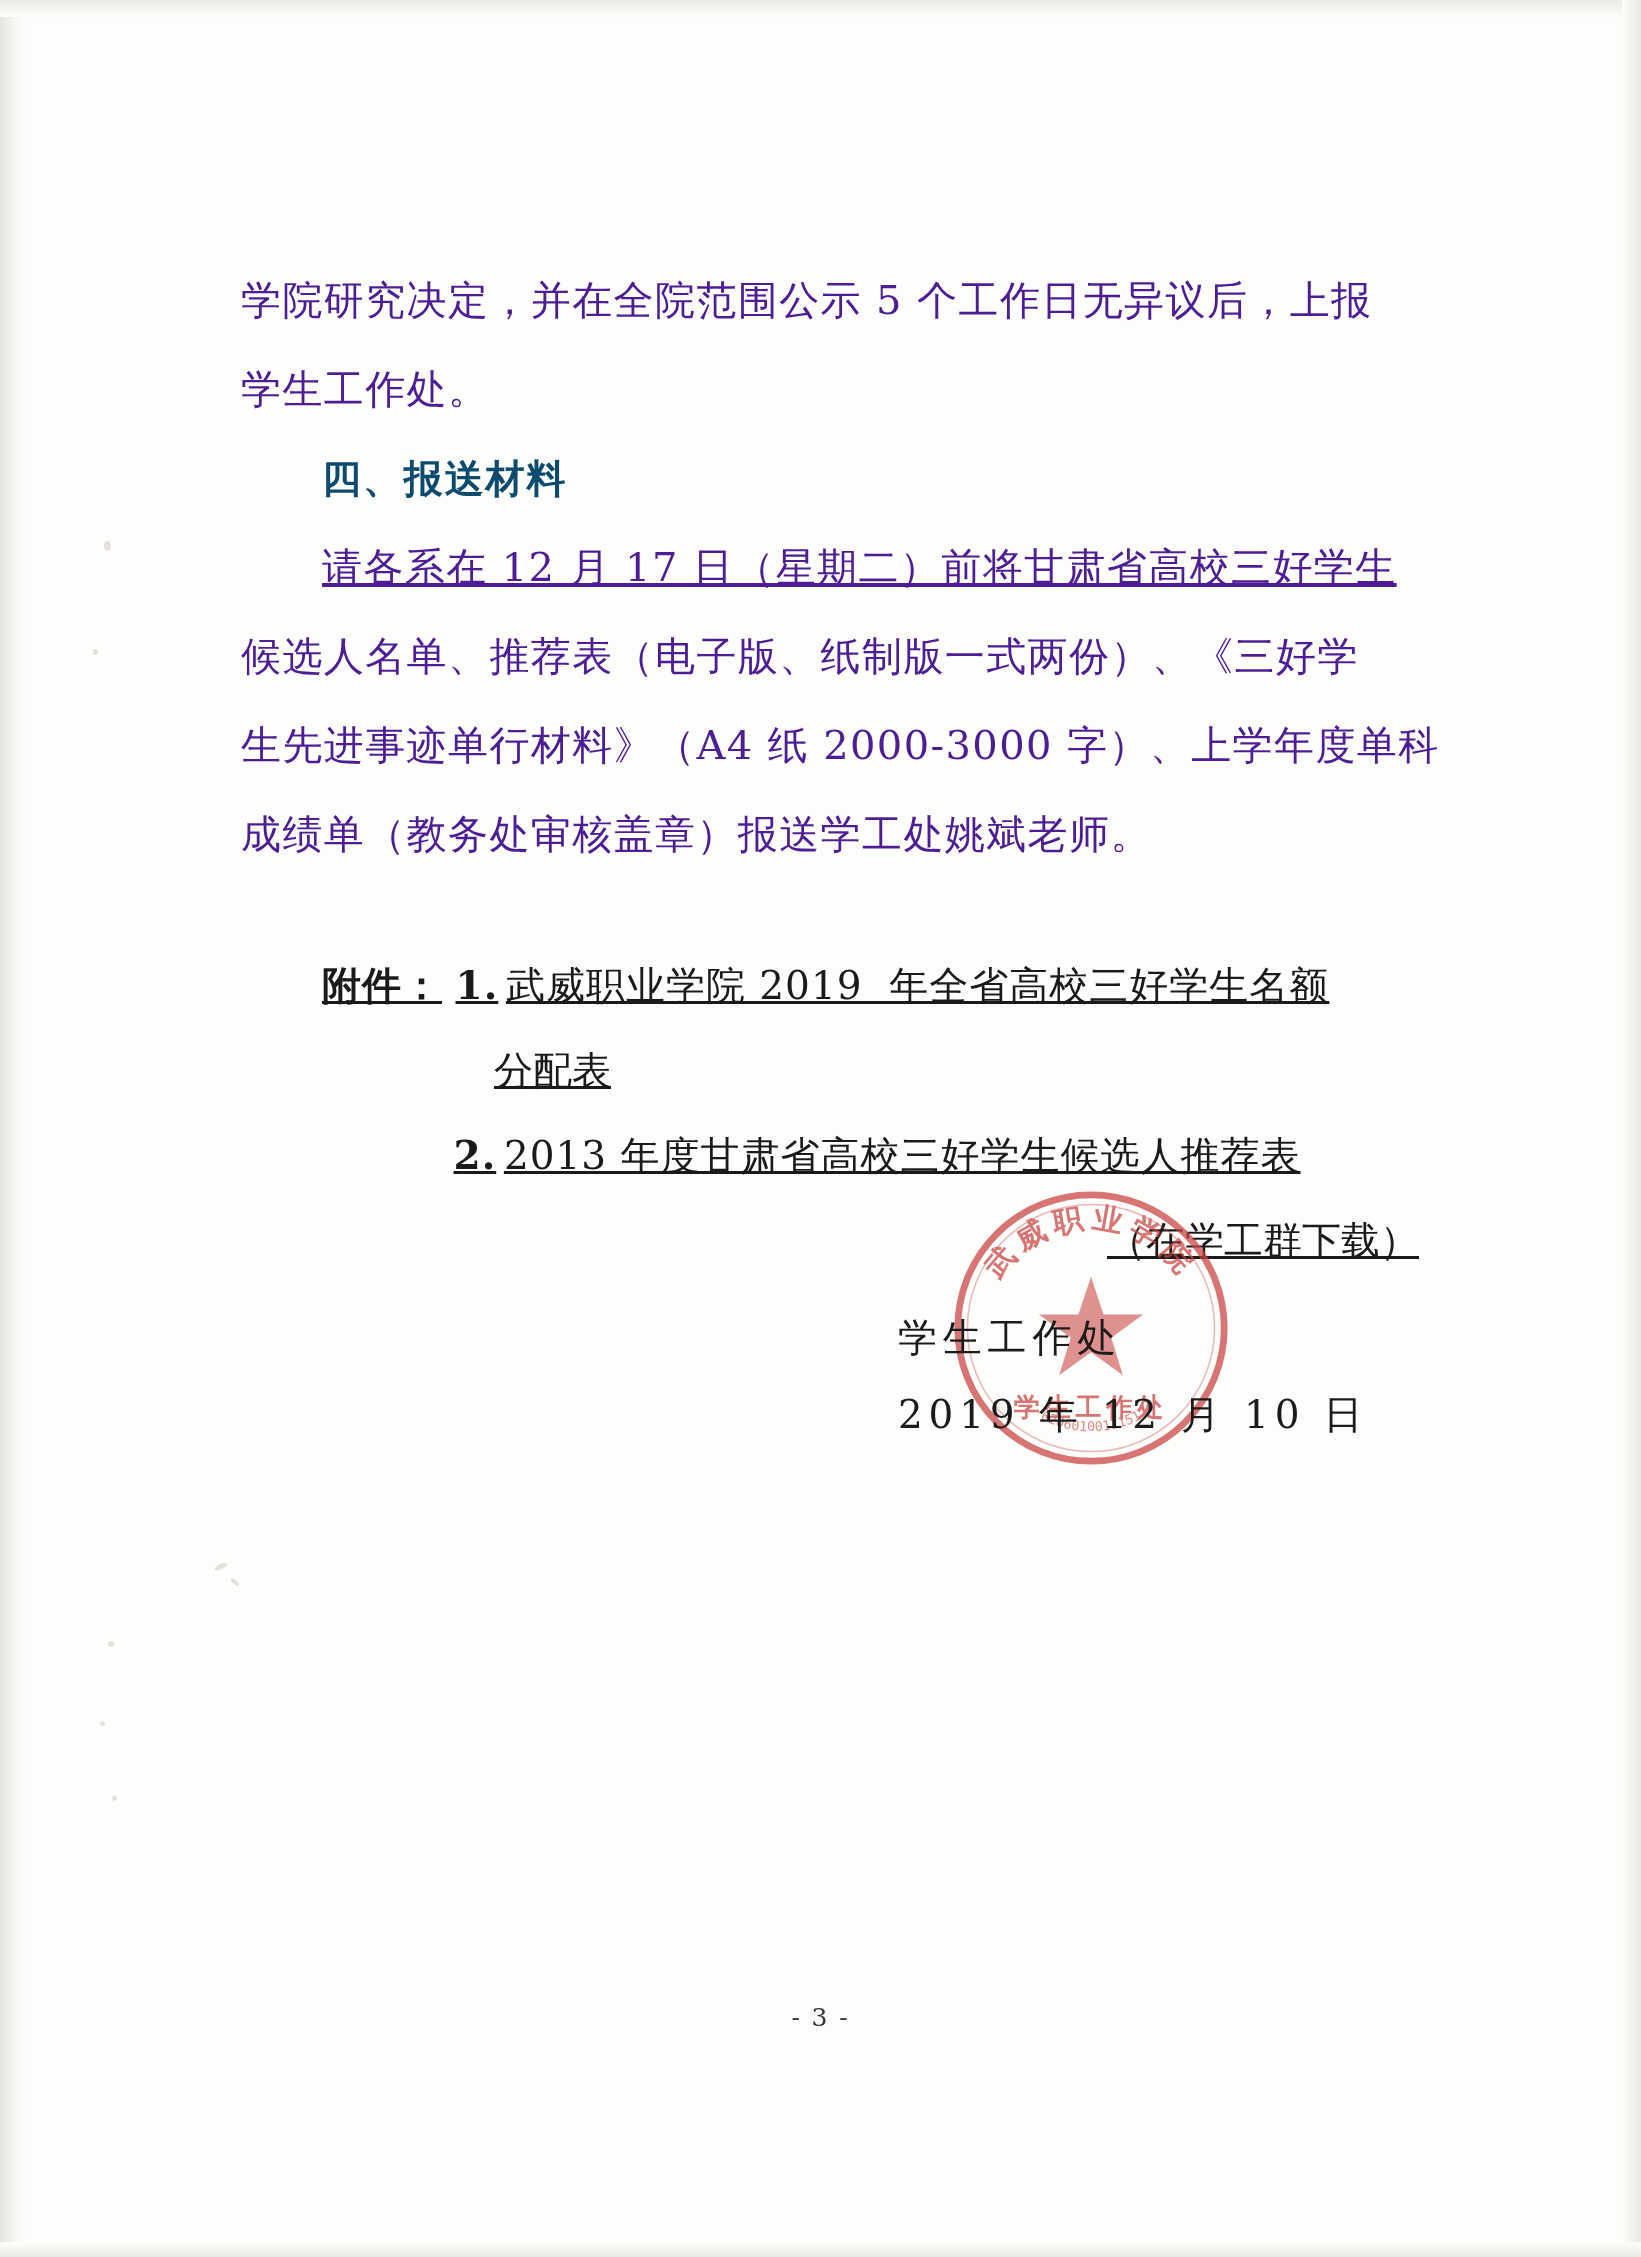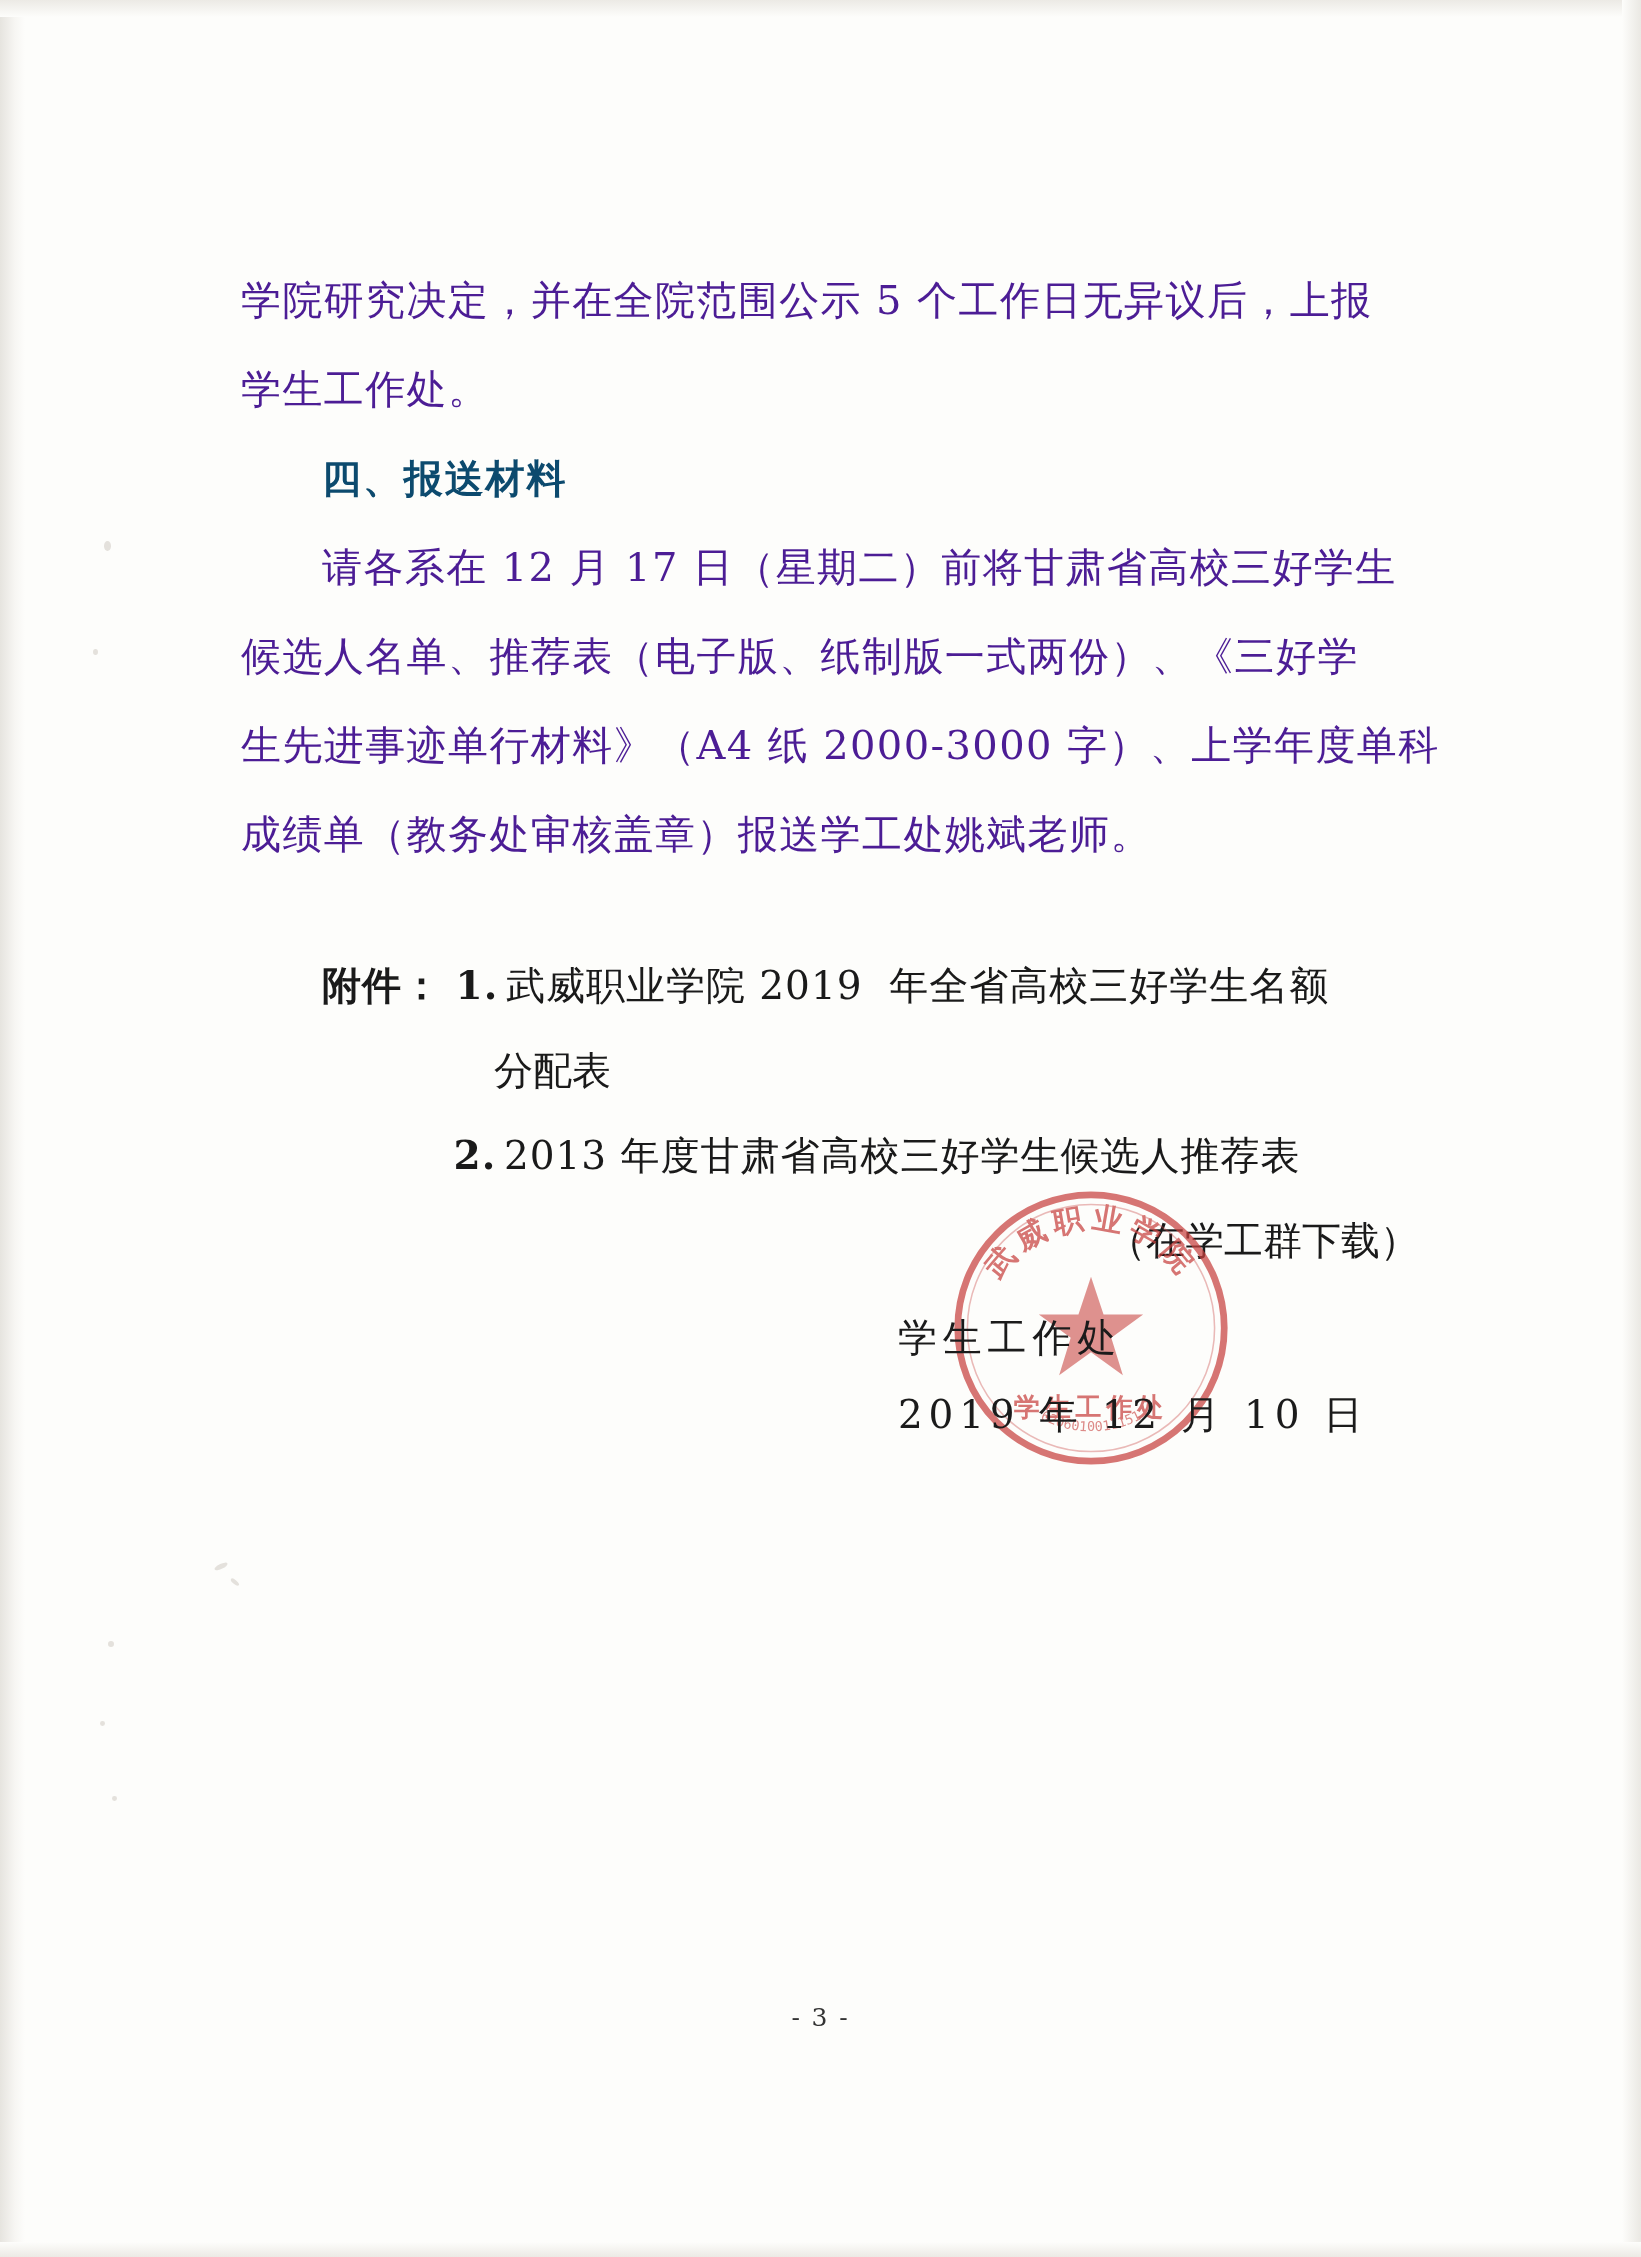--- a/index.html
+++ b/index.html
@@ -54,36 +54,37 @@
     width: 1178px;
   }
 
   .body-line {
     font-size: 40px;
     line-height: 89px;
     letter-spacing: 1.4px;
     color: #4c1d95;
     white-space: pre;
   }
-  .indent-2 { text-indent: 81px; }
+  .indent-2 { text-indent: 81px; text-decoration: underline; }
 
   .section-heading {
     font-family: "DejaVu Sans", "Liberation Sans", sans-serif;
     font-weight: bold;
     font-size: 39px;
     line-height: 89px;
     letter-spacing: 1.9px;
     text-indent: 81px;
     color: #0c4a6e;
   }
 
   .gap-block { height: 50px; }
 
   .attach-wrap {
     margin-top: 13.5px;
+    text-decoration: underline;
   }
   .attach-row {
     display: flex;
     align-items: flex-start;
     font-size: 39px;
     line-height: 85px;
     letter-spacing: 1px;
   }
   .attach-label {
     font-family: "DejaVu Sans", "Liberation Sans", sans-serif;

